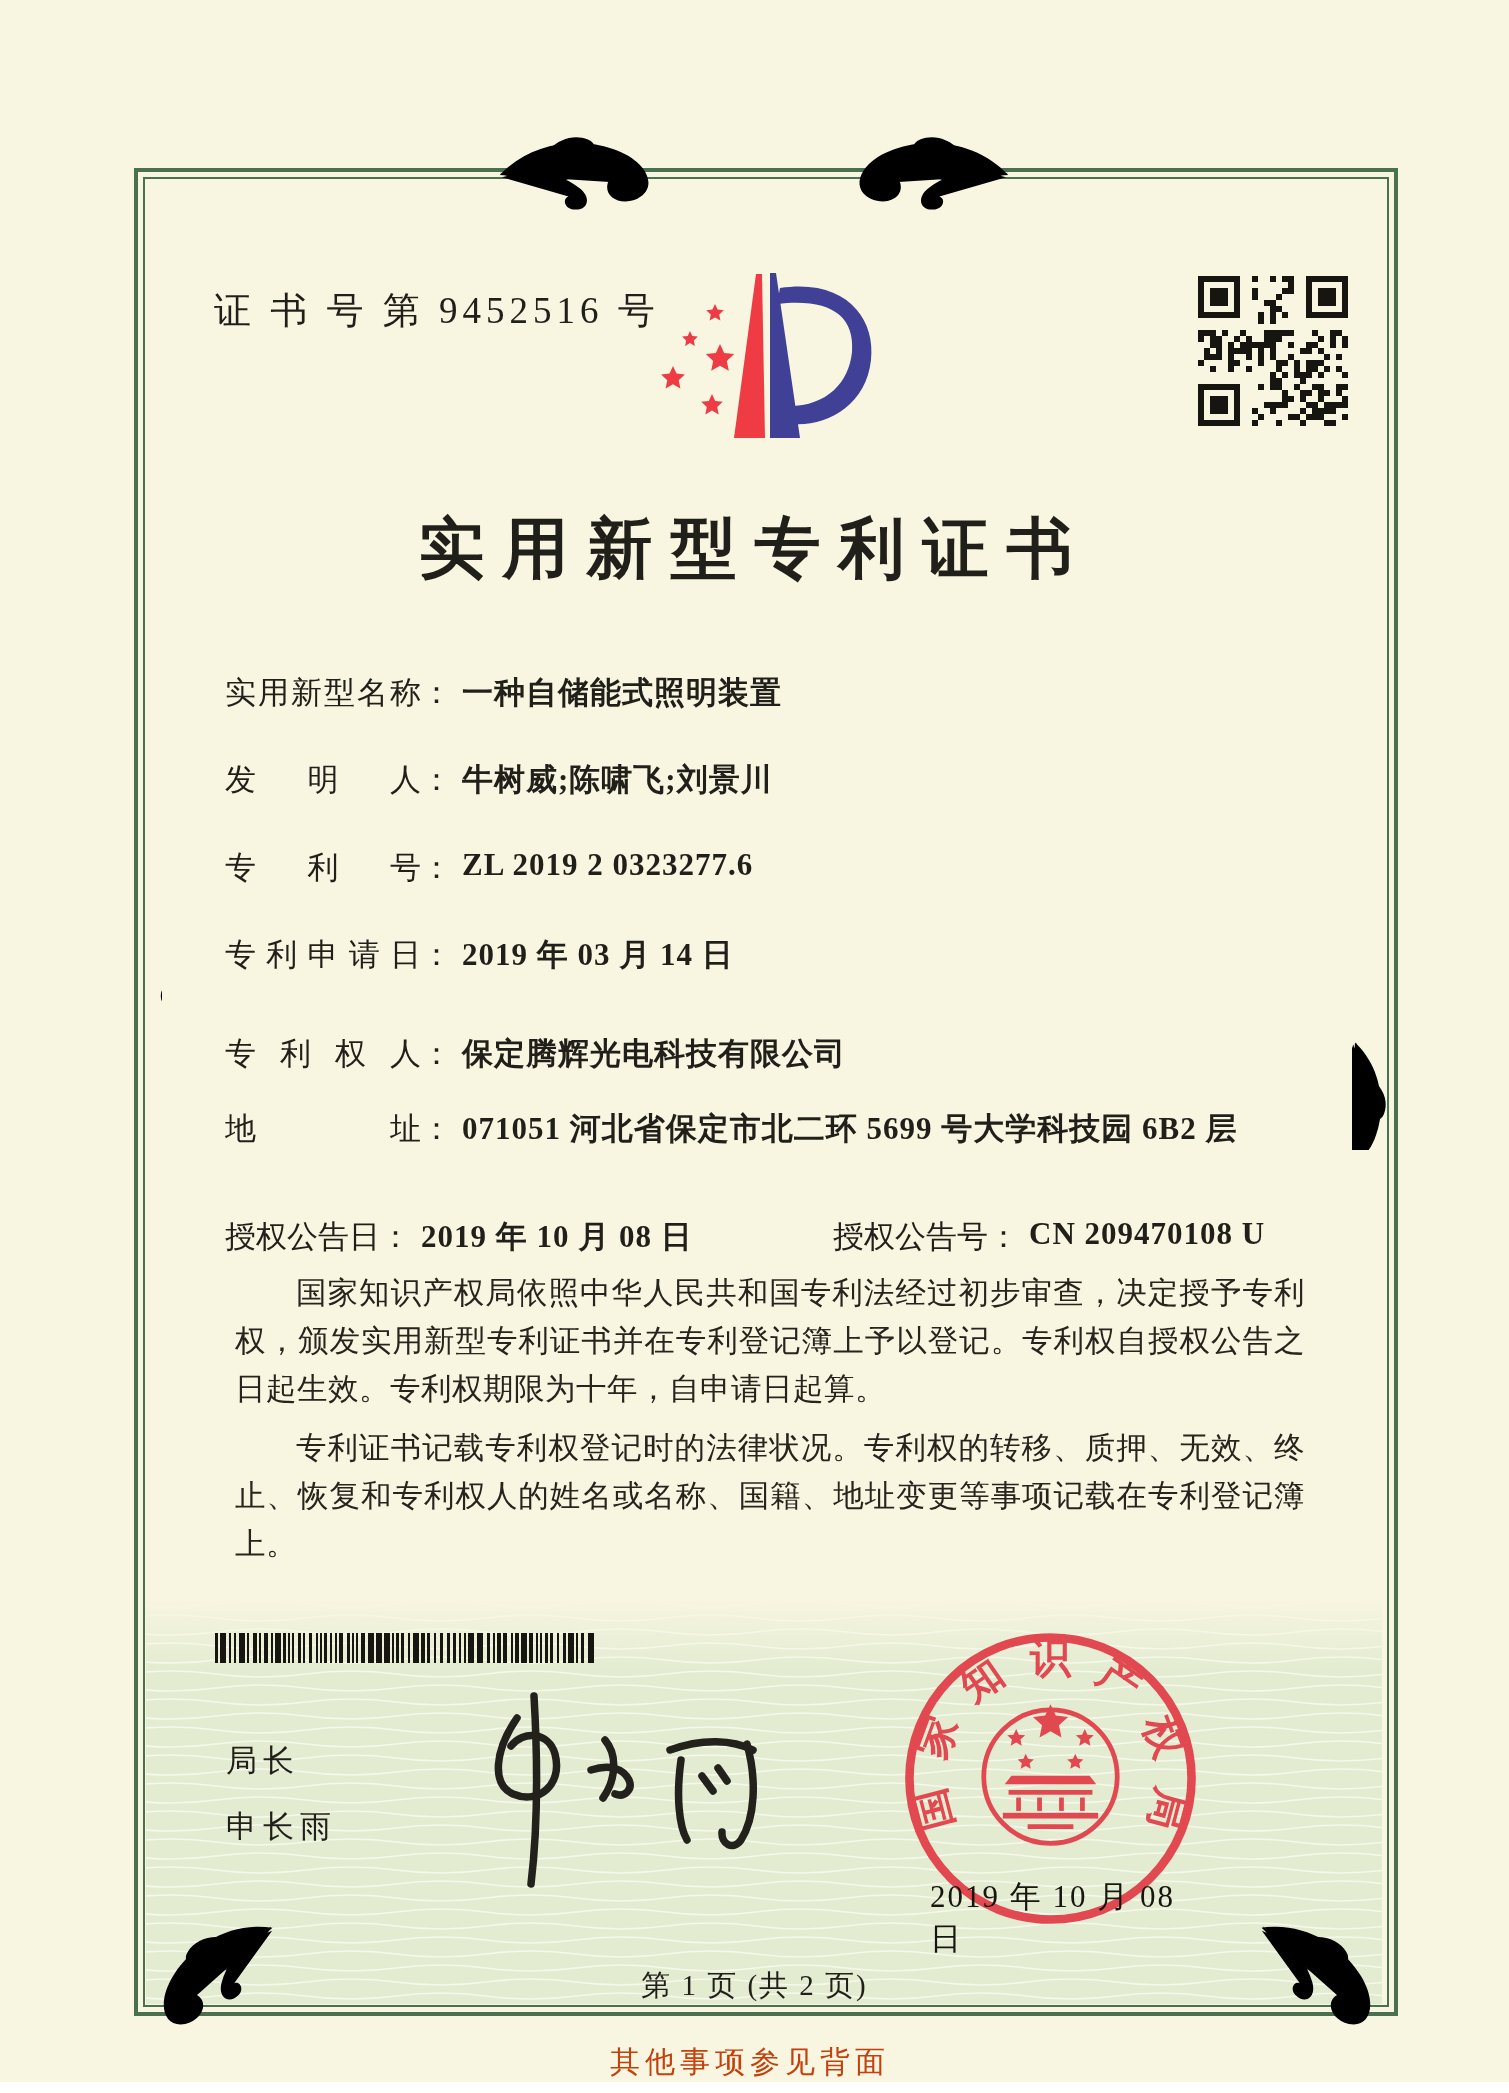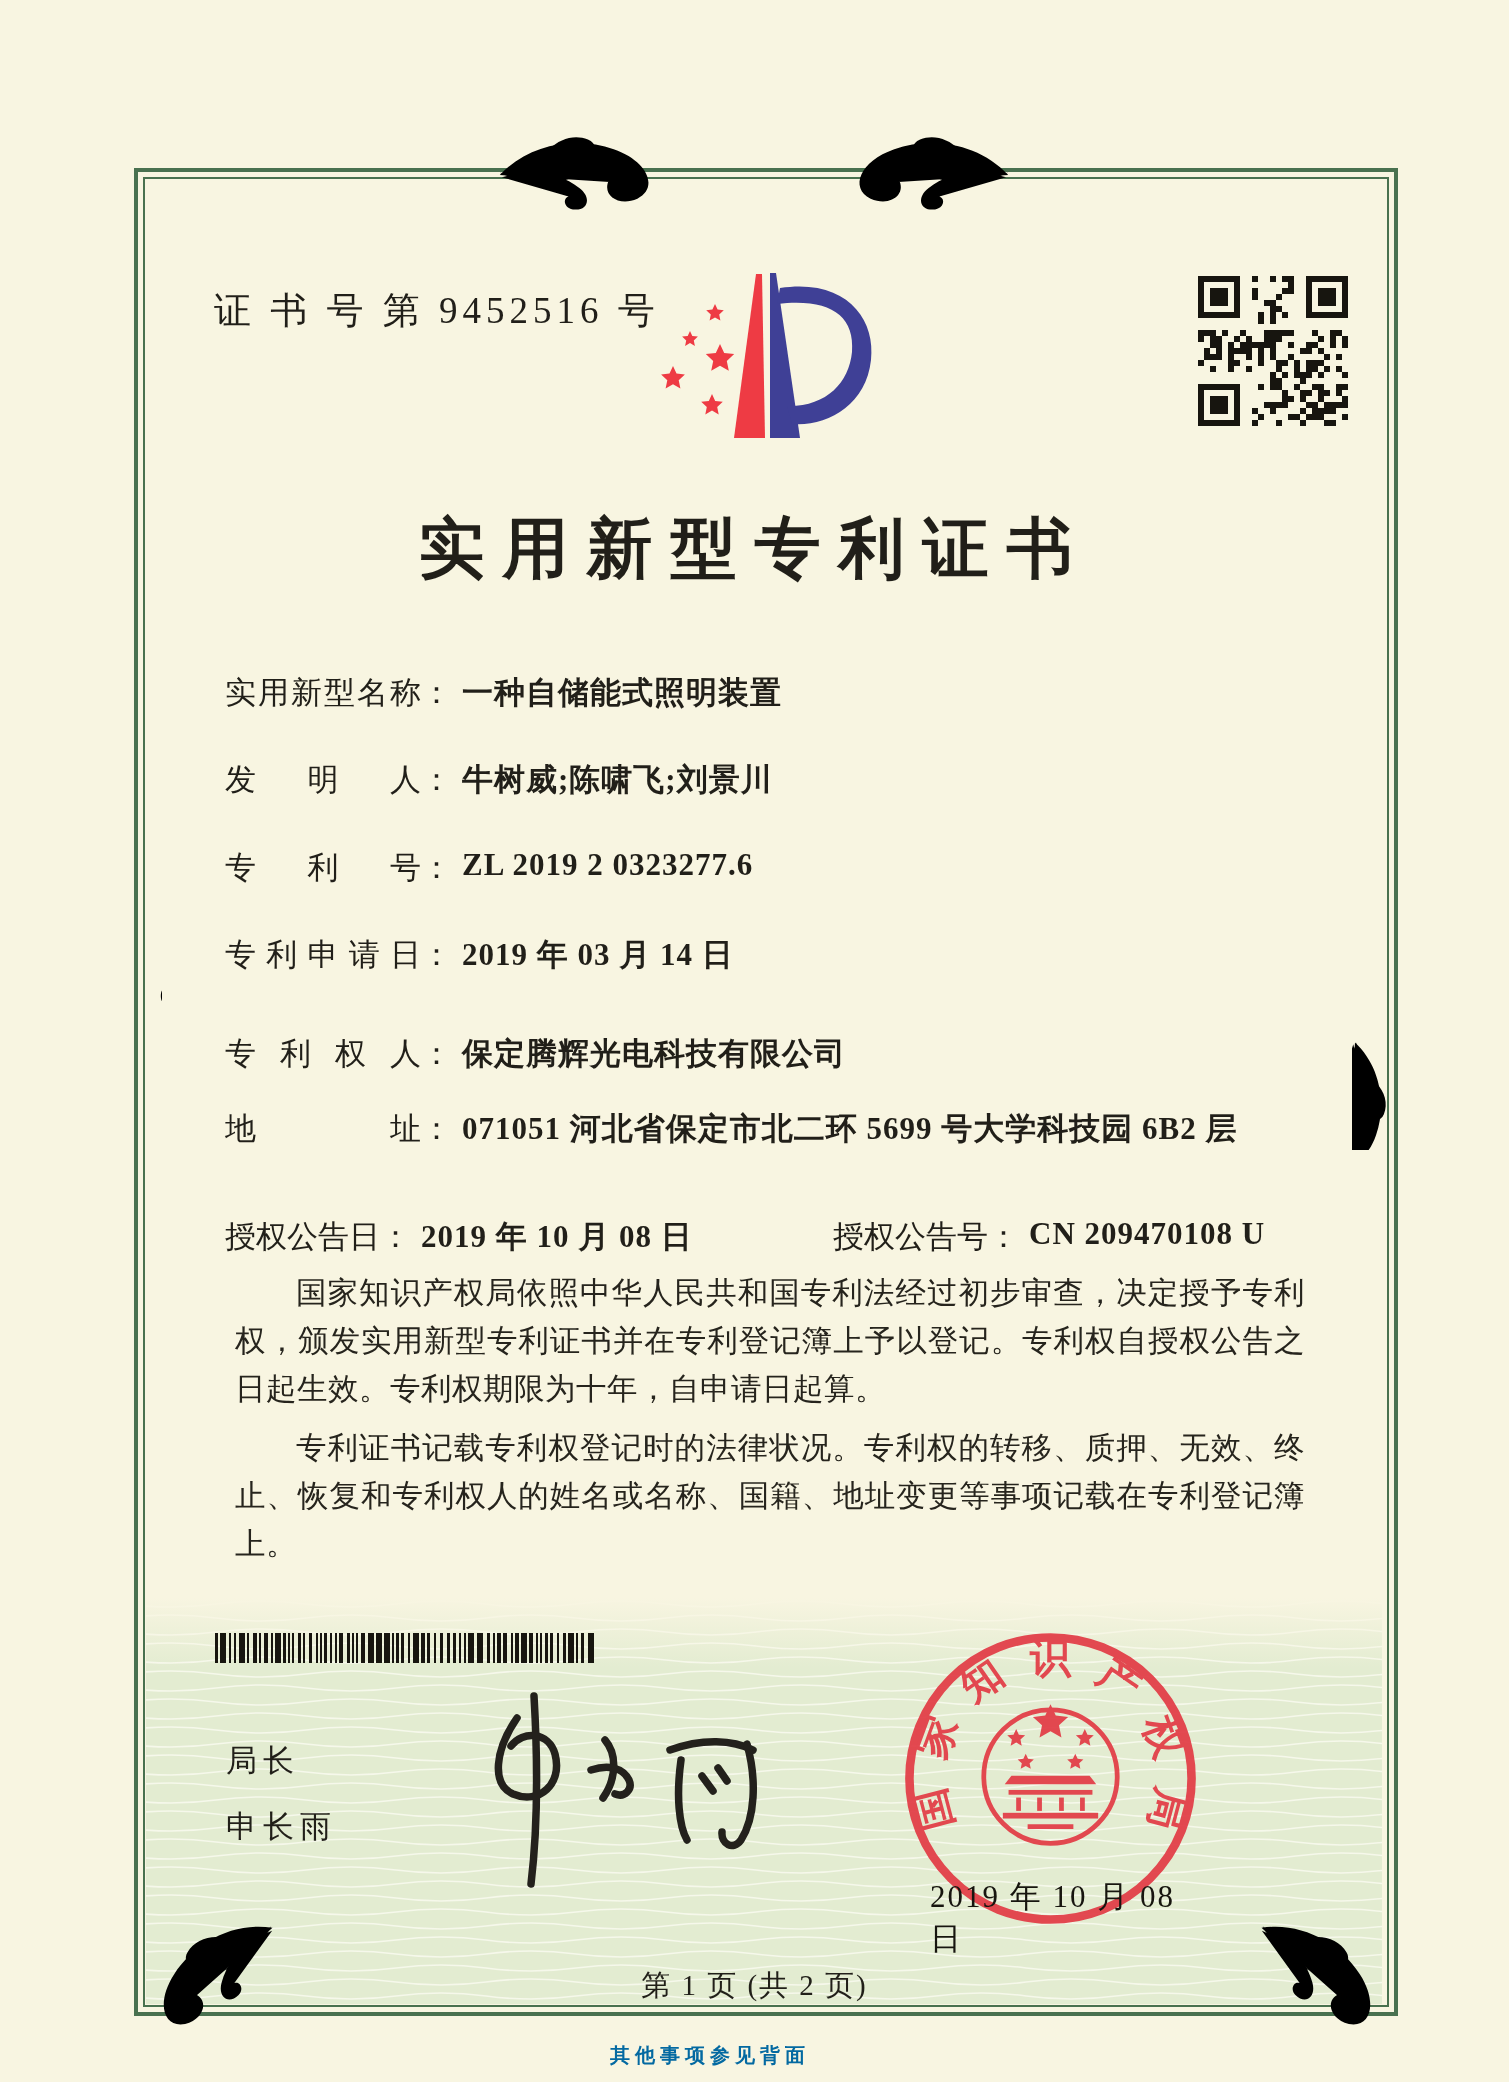--- a/index.html
+++ b/index.html
@@ -39,21 +39,21 @@
   #body-text p{margin:11px;text-indent:2em;}
 
   
   #barcode{left:215px;top:1633px;z-index:2;}
   #officer-title{left:226px;top:1740px;font-size:31px;letter-spacing:6px;z-index:2;}
   #officer-name{left:226px;top:1806px;font-size:31px;letter-spacing:6px;z-index:2;}
   #signature{left:455px;top:1688px;z-index:2;}
   #seal{left:898px;top:1626px;z-index:2;opacity:.93;}
   #seal-date{left:930px;top:1876px;width:260px;font-size:31px;letter-spacing:2px;z-index:3;color:#17150f;}
   #pageno{left:0;top:1966px;width:1509px;text-align:center;font-size:29px;letter-spacing:2px;z-index:2;}
-  #backnote{left:610px;top:2042px;font-size:20px;letter-spacing:5px;color:#0369a1;font-weight:bold;}
+  #backnote{left:610px;top:2042px;font-size:30px;letter-spacing:5px;color:#c2410c;}
   #bottom-strip{left:0;top:2082px;width:1509px;height:11px;background:#ffffff;}
   svg{display:block;}
 </style>
 </head>
 <body>
 
 <div id="page">
 
   <svg width="0" height="0" aria-hidden="true">
     <defs>

